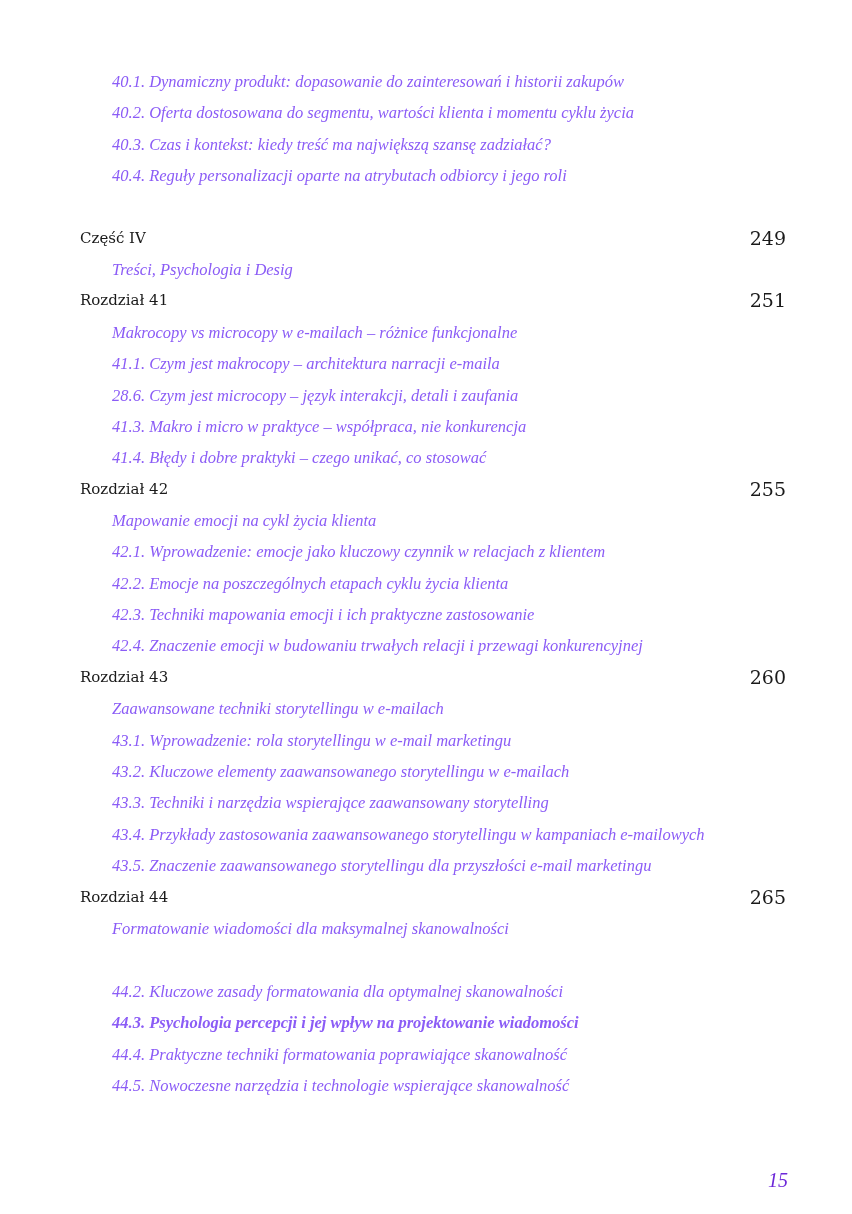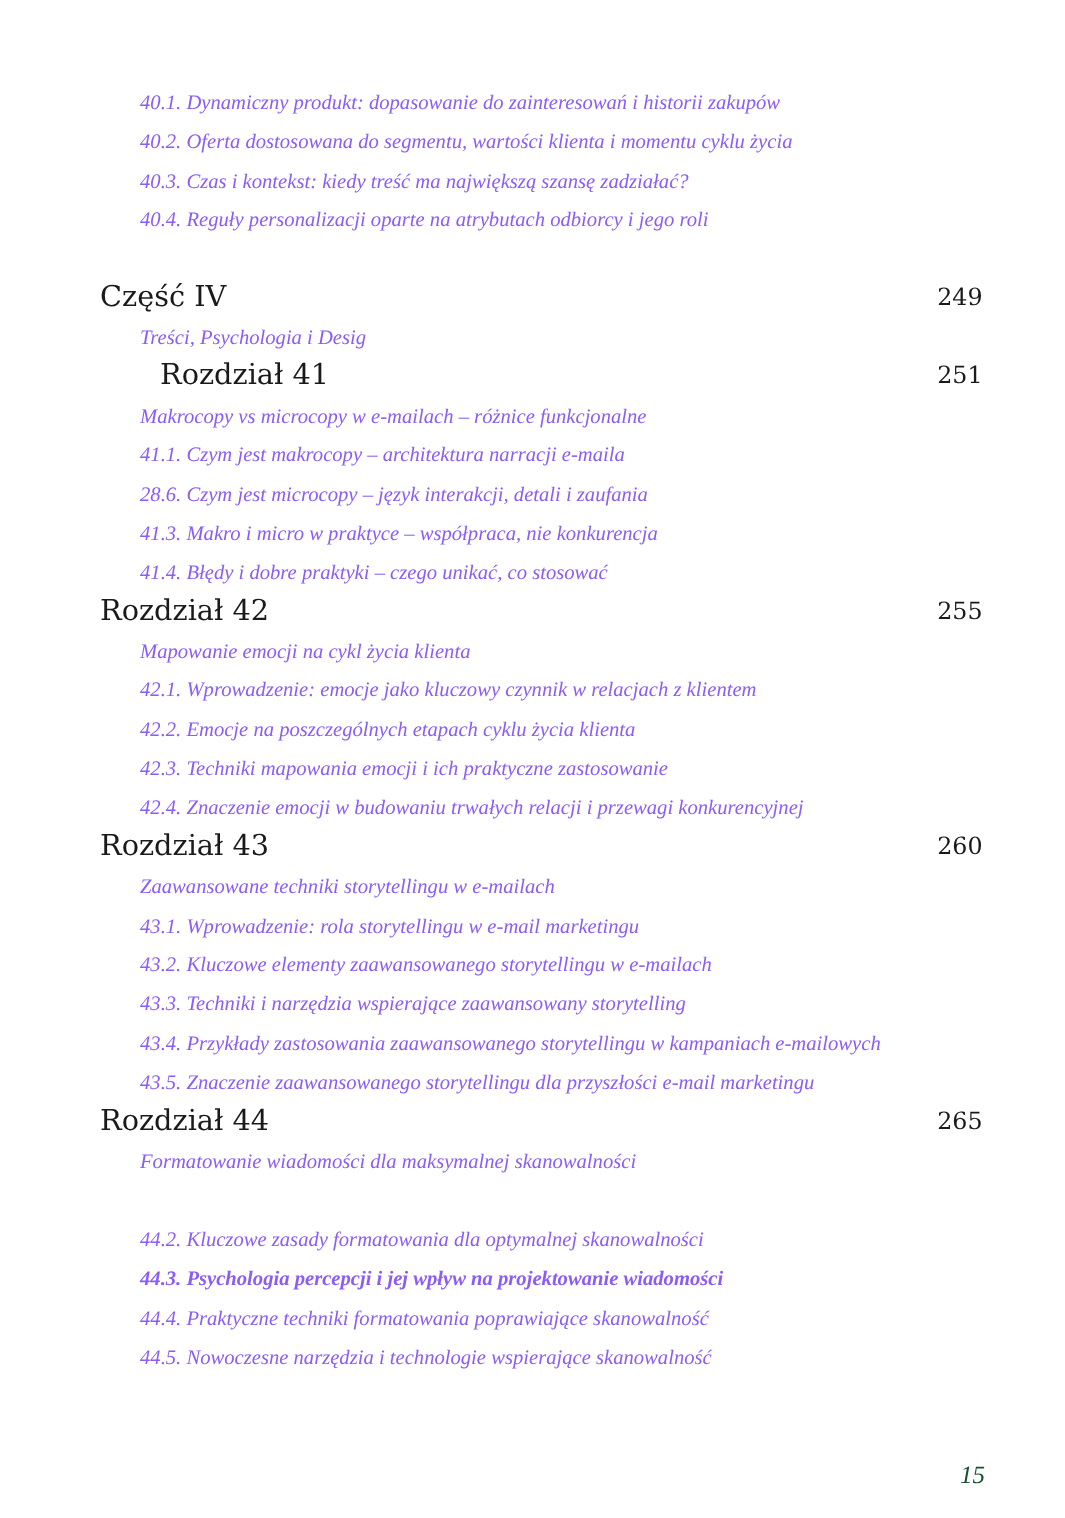--- a/index.html
+++ b/index.html
@@ -22,21 +22,21 @@
       font-style: italic;
       font-size: 16.5px;
       line-height: 20px;
       white-space: nowrap;
       color: #8b5cf6;
     }
     .head {
       position: absolute;
       left: 80px;
       font-family: "DejaVu Serif", "Liberation Serif", serif;
-      font-size: 23px;
+      font-size: 15px;
       line-height: 24px;
       white-space: nowrap;
       color: #1a1a1a;
     }
     .pnum {
       position: absolute;
       right: 66px;
       font-family: "DejaVu Serif", "Liberation Serif", serif;
       font-size: 19px;
       line-height: 24px;
@@ -45,39 +45,39 @@
       color: #1a1a1a;
     }
     .folio {
       position: absolute;
       right: 64px;
       top: 1168px;
       font-family: "Liberation Serif", "DejaVu Serif", serif;
       font-style: italic;
       font-size: 20px;
       line-height: 24px;
-      color: #14532d;
+      color: #6d28d9;
       text-align: center;
     }
   </style>
 </head>
 <body>
 
 <div id="page">
 
   <div class="sub" style="top:72px;">40.1. Dynamiczny produkt: dopasowanie do zainteresowań i historii zakupów</div>
   <div class="sub" style="top:103px;">40.2. Oferta dostosowana do segmentu, wartości klienta i momentu cyklu życia</div>
   <div class="sub" style="top:135px;">40.3. Czas i kontekst: kiedy treść ma największą szansę zadziałać?</div>
   <div class="sub" style="top:166px;">40.4. Reguły personalizacji oparte na atrybutach odbiorcy i jego roli</div>
 
   <div class="head" style="top:226px;">Część IV</div>
   <div class="pnum" style="top:226px;">249</div>
   <div class="sub" style="top:260px;">Treści, Psychologia i Desig</div>
 
-  <div class="head" style="top:288px;margin-left:48px;">Rozdział 41</div>
+  <div class="head" style="top:288px;">Rozdział 41</div>
   <div class="pnum" style="top:288px;">251</div>
   <div class="sub" style="top:323px;">Makrocopy vs microcopy w e-mailach – różnice funkcjonalne</div>
   <div class="sub" style="top:354px;font-style:italic;">41.1. Czym jest makrocopy – architektura narracji e-maila</div>
   <div class="sub" style="top:386px;">28.6. Czym jest microcopy – język interakcji, detali i zaufania</div>
   <div class="sub" style="top:417px;">41.3. Makro i micro w praktyce – współpraca, nie konkurencja</div>
   <div class="sub" style="top:448px;">41.4. Błędy i dobre praktyki – czego unikać, co stosować</div>
 
   <div class="head" style="top:477px;">Rozdział 42</div>
   <div class="pnum" style="top:477px;">255</div>
   <div class="sub" style="top:511px;">Mapowanie emocji na cykl życia klienta</div>

